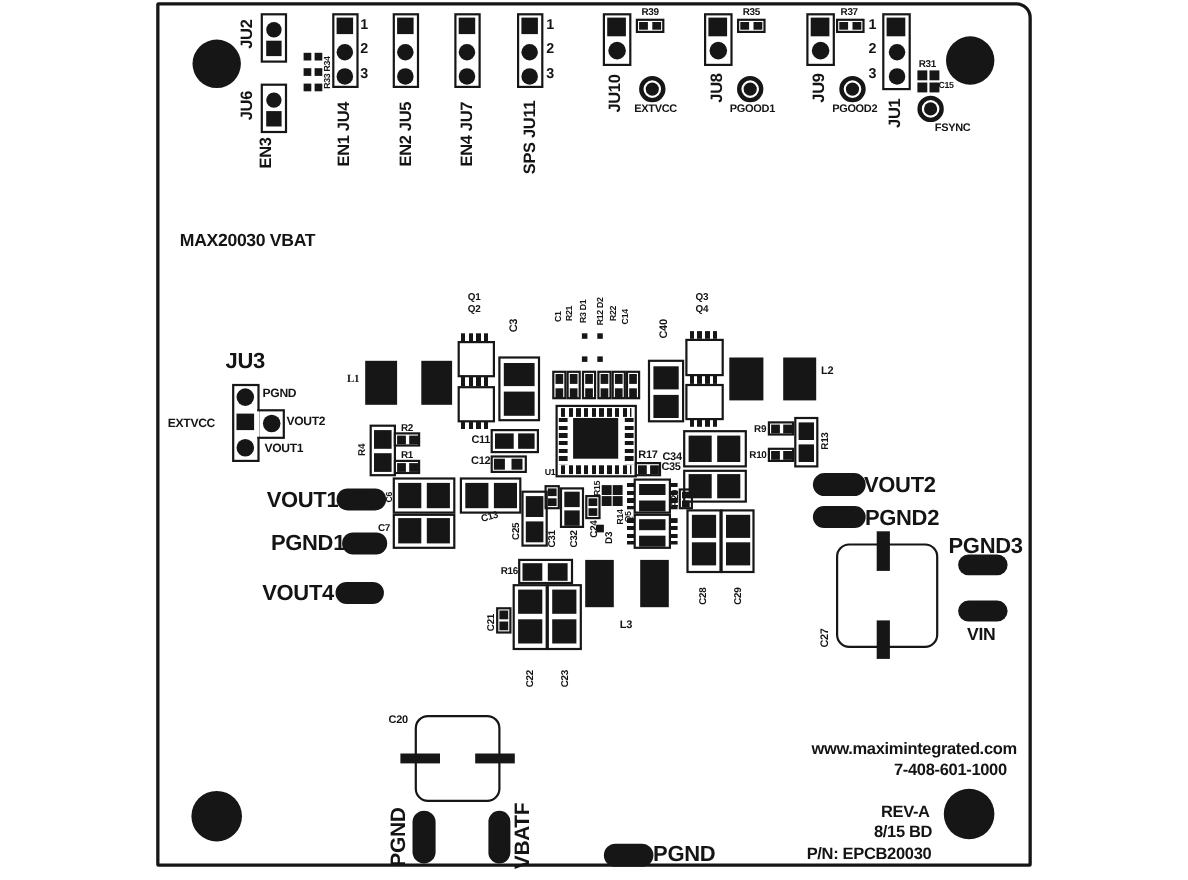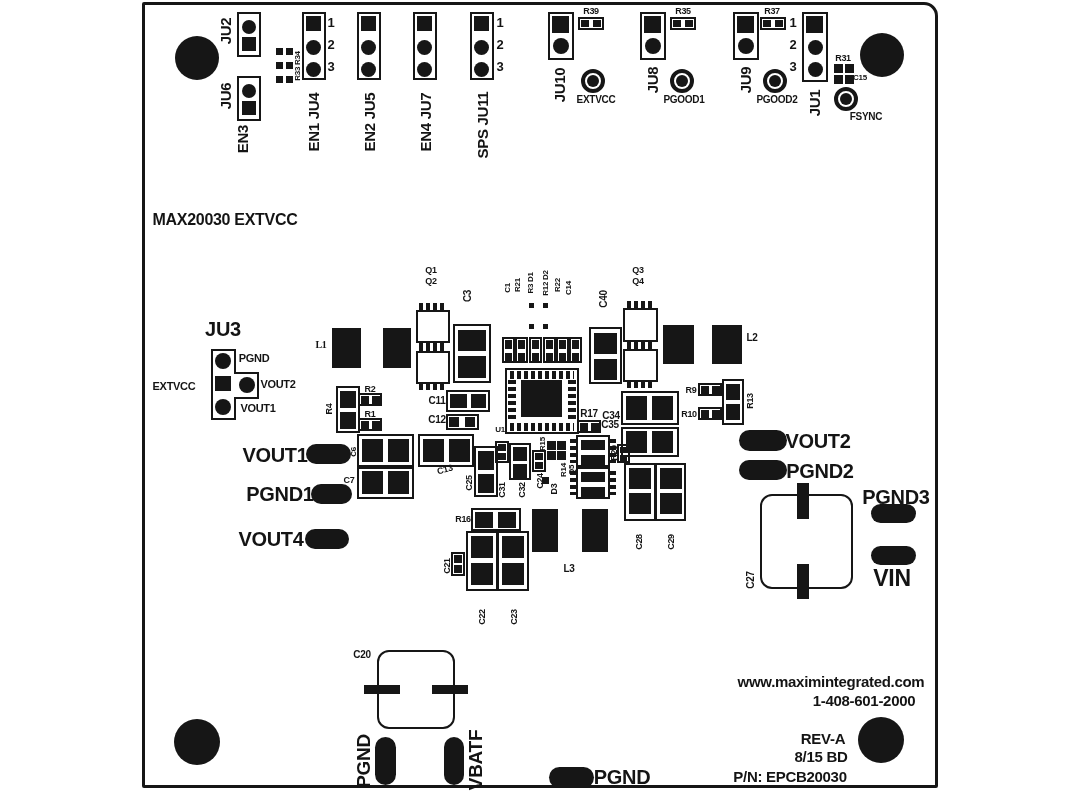--- a/index.html
+++ b/index.html
@@ -279,21 +279,21 @@
     <span class="lbl" style="left: 745px; top: 80px; font-size: 15px; transform: translate(-50%, -50%) rotate(-90deg);">JU9</span>
     <span class="lbl" style="left: 772px; top: 11px; font-size: 9px; transform: translate(-50%, -50%) rotate(0deg);">R37</span>
     <span class="lbl" style="left: 777px; top: 100px; font-size: 10px; transform: translate(-50%, -50%) rotate(0deg);">PGOOD2</span>
     <span class="lbl" style="left: 814px; top: 103px; font-size: 15px; transform: translate(-50%, -50%) rotate(-90deg);">JU1</span>
     <span class="lbl" style="left: 793px; top: 22px; font-size: 13px; transform: translate(-50%, -50%) rotate(0deg);">1</span>
     <span class="lbl" style="left: 793px; top: 44px; font-size: 13px; transform: translate(-50%, -50%) rotate(0deg);">2</span>
     <span class="lbl" style="left: 793px; top: 66px; font-size: 13px; transform: translate(-50%, -50%) rotate(0deg);">3</span>
     <span class="lbl" style="left: 843px; top: 58px; font-size: 9px; transform: translate(-50%, -50%) rotate(0deg);">R31</span>
     <span class="lbl" style="left: 860px; top: 78px; font-size: 8px; transform: translate(-50%, -50%) rotate(0deg);">C15</span>
     <span class="lbl" style="left: 845px; top: 117px; font-size: 10px; transform: translate(-50%, -50%) rotate(0deg); padding-left: 42px;">FSYNC</span>
-    <span class="lbl" style="left: 225px; top: 220px; font-size: 16px; transform: translate(-50%, -50%) rotate(0deg);">MAX20030 EXTVCC</span>
+    <span class="lbl" style="left: 225px; top: 220px; font-size: 16px; transform: translate(-50%, -50%) rotate(0deg);">MAX20030 VBAT</span>
     <span class="lbl" style="left: 223px; top: 329px; font-size: 20px; transform: translate(-50%, -50%) rotate(0deg);">JU3</span>
     <span class="lbl" style="left: 254px; top: 358px; font-size: 11px; transform: translate(-50%, -50%) rotate(0deg);">PGND</span>
     <span class="lbl" style="left: 278px; top: 384px; font-size: 11px; transform: translate(-50%, -50%) rotate(0deg);">VOUT2</span>
     <span class="lbl" style="left: 258px; top: 408px; font-size: 11px; transform: translate(-50%, -50%) rotate(0deg);">VOUT1</span>
     <span class="lbl" style="left: 174px; top: 386px; font-size: 11px; transform: translate(-50%, -50%) rotate(0deg);">EXTVCC</span>
     <span class="lbl" style="left: 321px; top: 345px; font-size: 10px; transform: translate(-50%, -50%) rotate(0deg); font-family: Liberation Serif, serif;">L1</span>
     <span class="lbl" style="left: 431px; top: 270px; font-size: 9px; transform: translate(-50%, -50%) rotate(0deg);">Q1</span>
     <span class="lbl" style="left: 431px; top: 281px; font-size: 9px; transform: translate(-50%, -50%) rotate(0deg);">Q2</span>
     <span class="lbl" style="left: 468px; top: 296px; font-size: 10px; transform: translate(-50%, -50%) rotate(-90deg);">C3</span>
     <span class="lbl" style="left: 508px; top: 288px; font-size: 8px; transform: translate(-50%, -50%) rotate(-90deg);">C1</span>
@@ -337,23 +337,23 @@
     <span class="lbl" style="left: 447px; top: 566px; font-size: 9px; transform: translate(-50%, -50%) rotate(-90deg);">C21</span>
     <span class="lbl" style="left: 482px; top: 617px; font-size: 9px; transform: translate(-50%, -50%) rotate(-90deg);">C22</span>
     <span class="lbl" style="left: 514px; top: 617px; font-size: 9px; transform: translate(-50%, -50%) rotate(-90deg);">C23</span>
     <span class="lbl" style="left: 569px; top: 569px; font-size: 10px; transform: translate(-50%, -50%) rotate(0deg);">L3</span>
     <span class="lbl" style="left: 639px; top: 542px; font-size: 9px; transform: translate(-50%, -50%) rotate(-90deg);">C28</span>
     <span class="lbl" style="left: 671px; top: 542px; font-size: 9px; transform: translate(-50%, -50%) rotate(-90deg);">C29</span>
     <span class="lbl" style="left: 818px; top: 441px; font-size: 20px; transform: translate(-50%, -50%) rotate(0deg);">VOUT2</span>
     <span class="lbl" style="left: 820px; top: 471px; font-size: 20px; transform: translate(-50%, -50%) rotate(0deg);">PGND2</span>
     <span class="lbl" style="left: 751px; top: 580px; font-size: 10px; transform: translate(-50%, -50%) rotate(-90deg);">C27</span>
     <span class="lbl" style="left: 896px; top: 497px; font-size: 20px; transform: translate(-50%, -50%) rotate(0deg);">PGND3</span>
-    <span class="lbl" style="left: 892px; top: 578px; font-size: 23px; transform: translate(-50%, -50%) rotate(0deg);">VIN</span>
+    <span class="lbl" style="left: 892px; top: 578px; font-size: 16px; transform: translate(-50%, -50%) rotate(0deg);">VIN</span>
     <span class="lbl" style="left: 362px; top: 655px; font-size: 10px; transform: translate(-50%, -50%) rotate(0deg);">C20</span>
     <span class="lbl" style="left: 363px; top: 761px; font-size: 19px; transform: translate(-50%, -50%) rotate(-90deg);">PGND</span>
     <span class="lbl" style="left: 475px; top: 760px; font-size: 19px; transform: translate(-50%, -50%) rotate(-90deg);">VBATF</span>
     <span class="lbl" style="left: 622px; top: 777px; font-size: 20px; transform: translate(-50%, -50%) rotate(0deg);">PGND</span>
     <span class="lbl" style="left: 831px; top: 681px; font-size: 15px; transform: translate(-50%, -50%) rotate(0deg);">www.maximintegrated.com</span>
-    <span class="lbl" style="left: 864px; top: 700px; font-size: 15px; transform: translate(-50%, -50%) rotate(0deg);">1-408-601-2000</span>
+    <span class="lbl" style="left: 864px; top: 700px; font-size: 15px; transform: translate(-50%, -50%) rotate(0deg);">7-408-601-1000</span>
     <span class="lbl" style="left: 823px; top: 738px; font-size: 15px; transform: translate(-50%, -50%) rotate(0deg);">REV-A</span>
     <span class="lbl" style="left: 821px; top: 756px; font-size: 15px; transform: translate(-50%, -50%) rotate(0deg);">8/15 BD</span>
     <span class="lbl" style="left: 790px; top: 776px; font-size: 15px; transform: translate(-50%, -50%) rotate(0deg);">P/N: EPCB20030</span>
   </div>
 
 </body></html>

